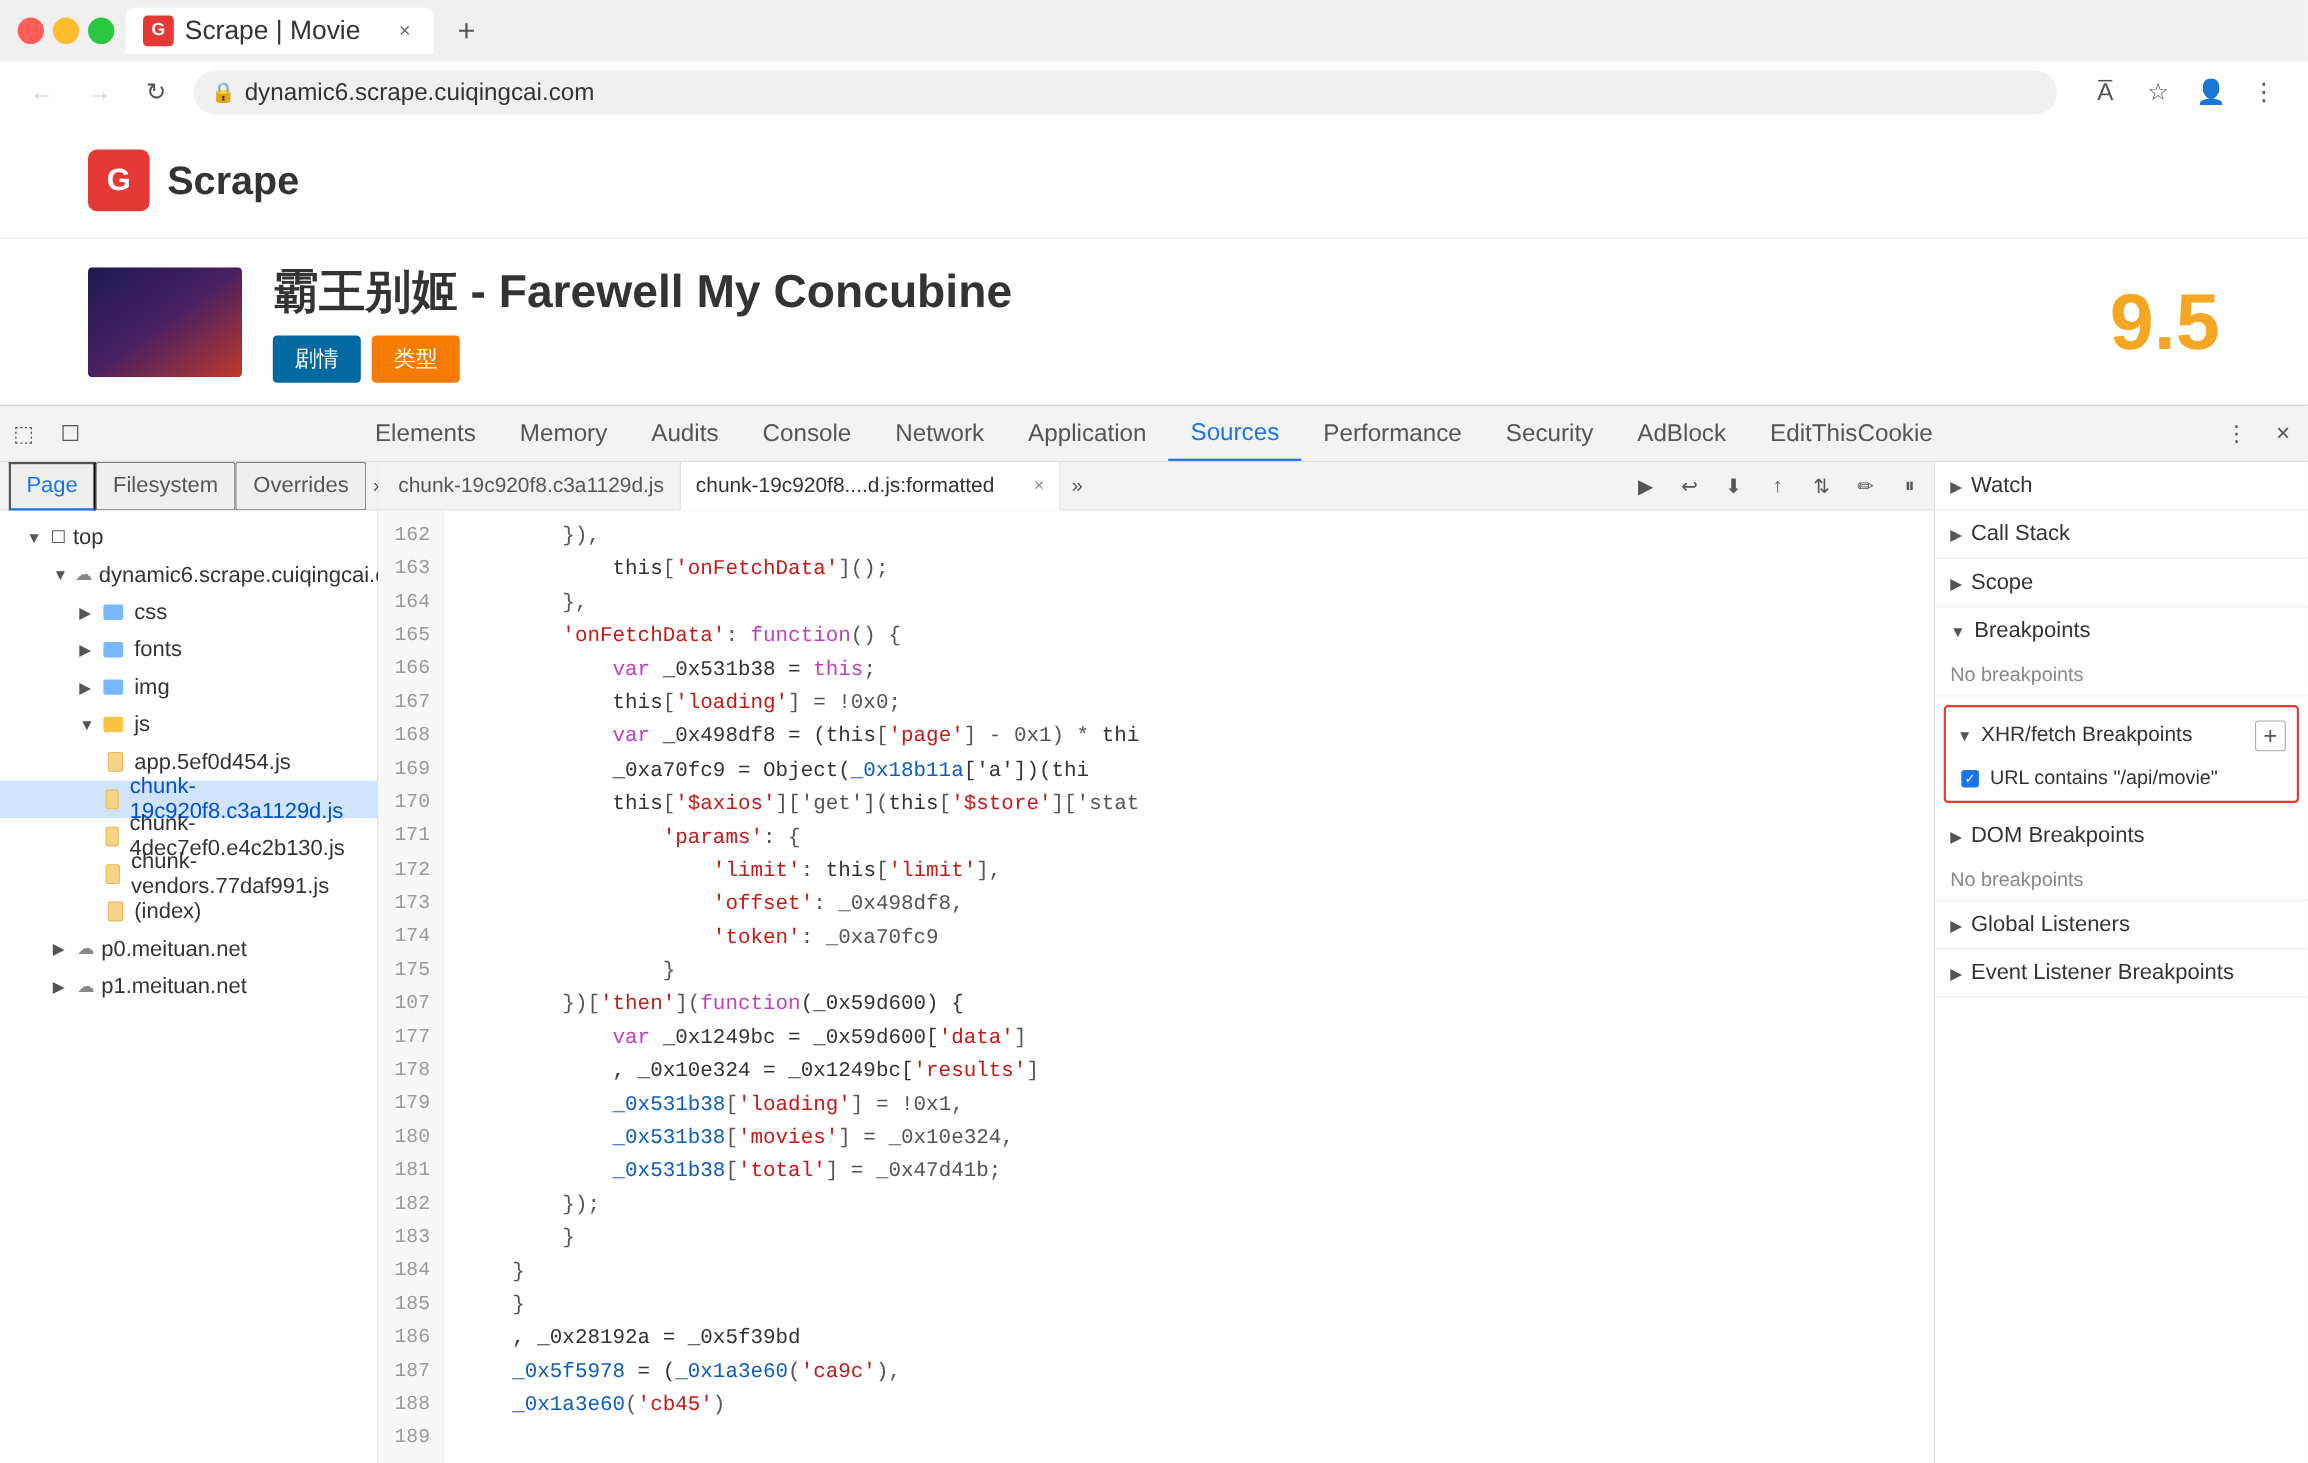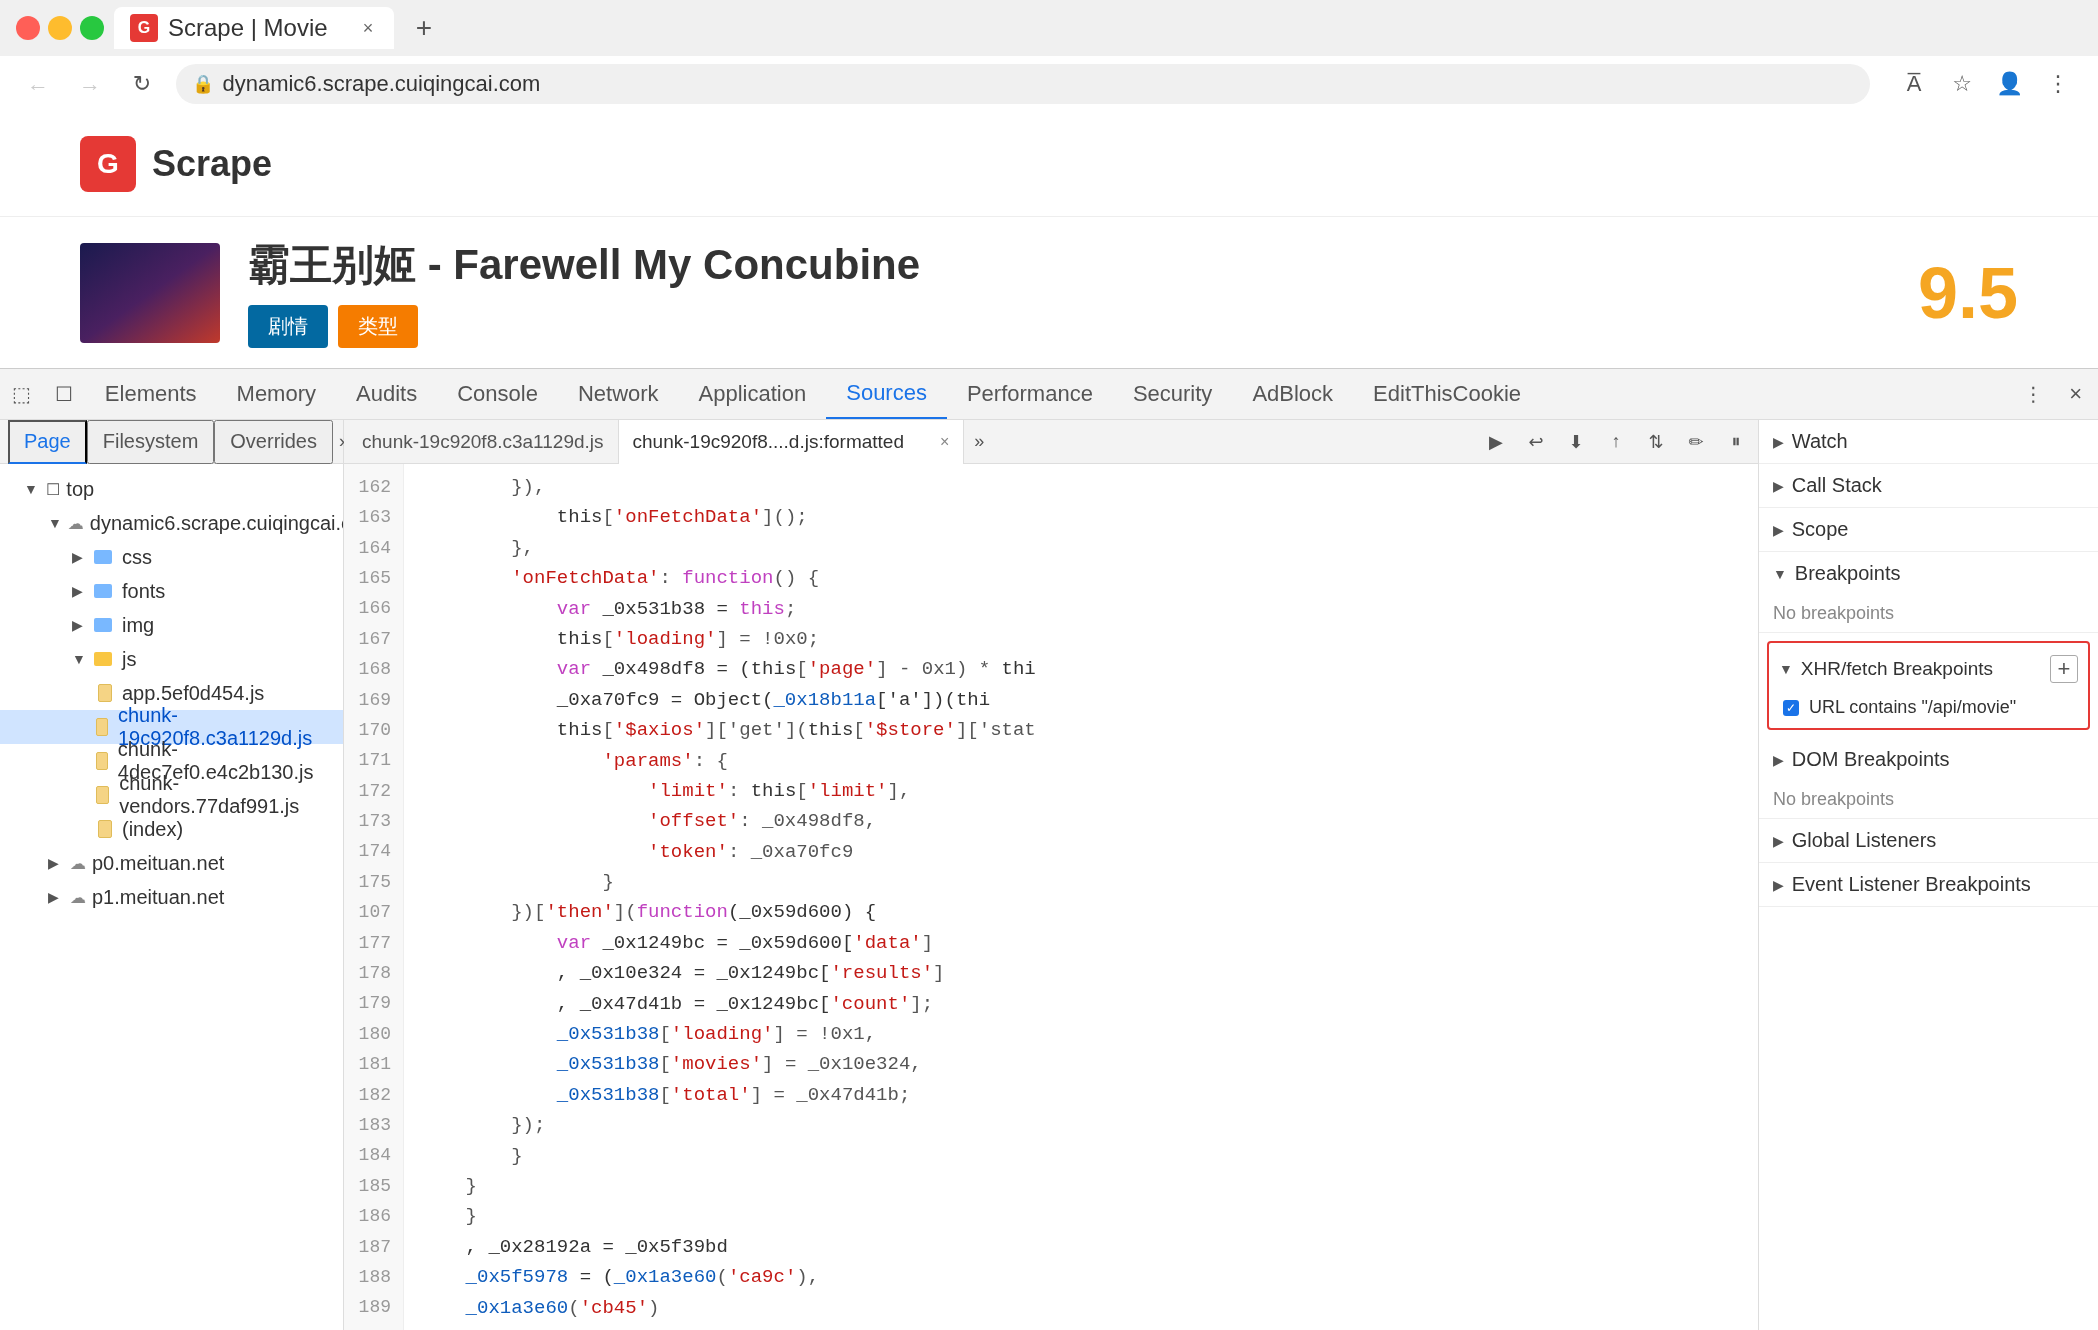--- a/index.html
+++ b/index.html
@@ -38,21 +38,21 @@
     .movie-rating { font-size: 72px; font-weight: 700; color: #f5a623; margin-left: auto; }
     .movie-buttons { display: flex; gap: 10px; }
     .movie-btn { padding: 8px 20px; border-radius: 4px; font-size: 20px; border: none; cursor: pointer; color: white; }
     .movie-btn-red { background: #0369a1; }
     .movie-btn-orange { background: #f57c00; }
 
     
     .devtools { background: #fff; border-top: 1px solid #ccc; display: flex; flex-direction: column; flex: 1; }
     .devtools-toolbar { display: flex; align-items: center; border-bottom: 1px solid #ddd; background: #f3f3f3; }
     .devtools-tool-btn { padding: 0 12px; height: 50px; display: flex; align-items: center; justify-content: center; font-size: 20px; color: #555; border: none; background: none; cursor: pointer; }
-    .devtools-tabs { display: flex; flex: 1; }
+    .devtools-tabs { display: flex; flex: 1; justify-content: center; }
     .devtools-tab { padding: 0 20px; height: 50px; display: flex; align-items: center; font-size: 22px; color: #555; cursor: pointer; border: none; background: none; white-space: nowrap; }
     .devtools-tab.active { color: #1a73e8; border-bottom: 2px solid #1a73e8; }
     .devtools-more-btn { padding: 0 10px; font-size: 20px; color: #555; border: none; background: none; cursor: pointer; }
     .devtools-close-btn { padding: 0 16px; font-size: 22px; color: #555; border: none; background: none; cursor: pointer; }
 
     
     .sources-layout { display: flex; flex: 1; overflow: hidden; }
 
     
     .file-tree-panel { width: 344px; border-right: 1px solid #ddd; display: flex; flex-direction: column; background: #fff; }
@@ -340,21 +340,20 @@
               <div class="code-line"><span class="c-plain">            _0xa70fc9 = Object(</span><span class="c-var">_0x18b11a</span><span class="c-plain">['a'])(</span><span class="c-plain">thi</span></div>
               <div class="code-line"><span class="c-plain">            </span><span class="c-plain">this</span><span class="c-punct">[</span><span class="c-string">'$axios'</span><span class="c-punct">]['get'](</span><span class="c-plain">this</span><span class="c-punct">[</span><span class="c-string">'$store'</span><span class="c-punct">]['stat</span></div>
               <div class="code-line"><span class="c-plain">                </span><span class="c-string">'params'</span><span class="c-punct">: {</span></div>
               <div class="code-line"><span class="c-plain">                    </span><span class="c-string">'limit'</span><span class="c-punct">: </span><span class="c-plain">this</span><span class="c-punct">[</span><span class="c-string">'limit'</span><span class="c-punct">],</span></div>
               <div class="code-line"><span class="c-plain">                    </span><span class="c-string">'offset'</span><span class="c-punct">: _0x498df8,</span></div>
               <div class="code-line"><span class="c-plain">                    </span><span class="c-string">'token'</span><span class="c-punct">: _0xa70fc9</span></div>
               <div class="code-line"><span class="c-punct">                }</span></div>
               <div class="code-line"><span class="c-punct">        })[</span><span class="c-string">'then'</span><span class="c-punct">](</span><span class="c-keyword">function</span><span class="c-plain">(_0x59d600) {</span></div>
               <div class="code-line"><span class="c-plain">            </span><span class="c-keyword">var</span><span class="c-plain"> _0x1249bc = _0x59d600[</span><span class="c-string">'data'</span><span class="c-punct">]</span></div>
               <div class="code-line"><span class="c-plain">            , _0x10e324 = _0x1249bc[</span><span class="c-string">'results'</span><span class="c-punct">]</span></div>
-              <div class="code-line"><span class="c-plain">            , _0x47d41b = _0x1249bc[</span><span class="c-string">'count'</span><span class="c-punct">];</span></div>
               <div class="code-line"><span class="c-plain">            </span><span class="c-var">_0x531b38</span><span class="c-punct">[</span><span class="c-string">'loading'</span><span class="c-punct">] = !0x1,</span></div>
               <div class="code-line"><span class="c-plain">            </span><span class="c-var">_0x531b38</span><span class="c-punct">[</span><span class="c-string">'movies'</span><span class="c-punct">] = _0x10e324,</span></div>
               <div class="code-line"><span class="c-plain">            </span><span class="c-var">_0x531b38</span><span class="c-punct">[</span><span class="c-string">'total'</span><span class="c-punct">] = _0x47d41b;</span></div>
               <div class="code-line"><span class="c-punct">        });</span></div>
               <div class="code-line"><span class="c-punct">        }</span></div>
               <div class="code-line"><span class="c-punct">    }</span></div>
               <div class="code-line"><span class="c-punct">    }</span></div>
               <div class="code-line"><span class="c-plain">    , _0x28192a = _0x5f39bd</span></div>
               <div class="code-line"><span class="c-plain">    </span><span class="c-var">_0x5f5978</span><span class="c-plain"> = (</span><span class="c-var">_0x1a3e60</span><span class="c-punct">(</span><span class="c-string">'ca9c'</span><span class="c-punct">),</span></div>
               <div class="code-line"><span class="c-plain">    </span><span class="c-var">_0x1a3e60</span><span class="c-punct">(</span><span class="c-string">'cb45'</span><span class="c-punct">)</span></div>

